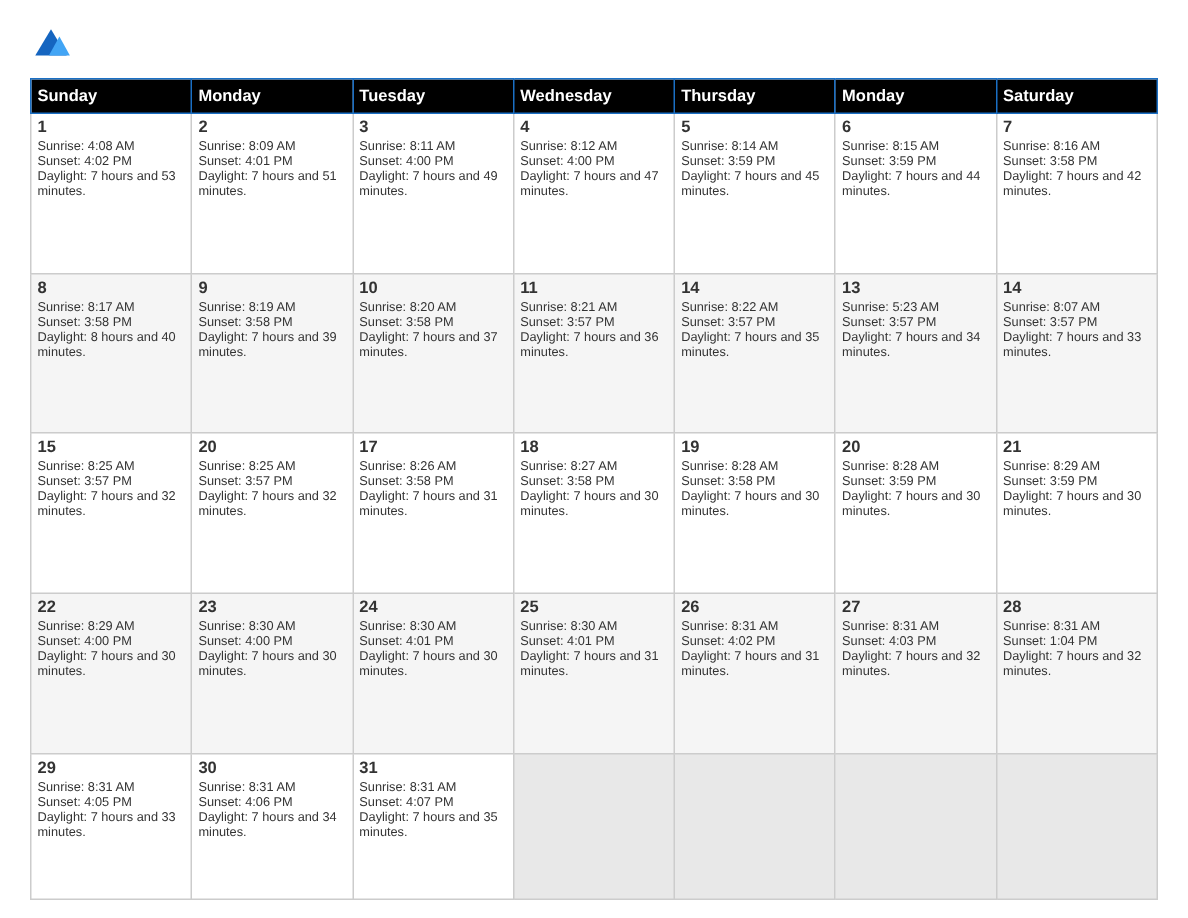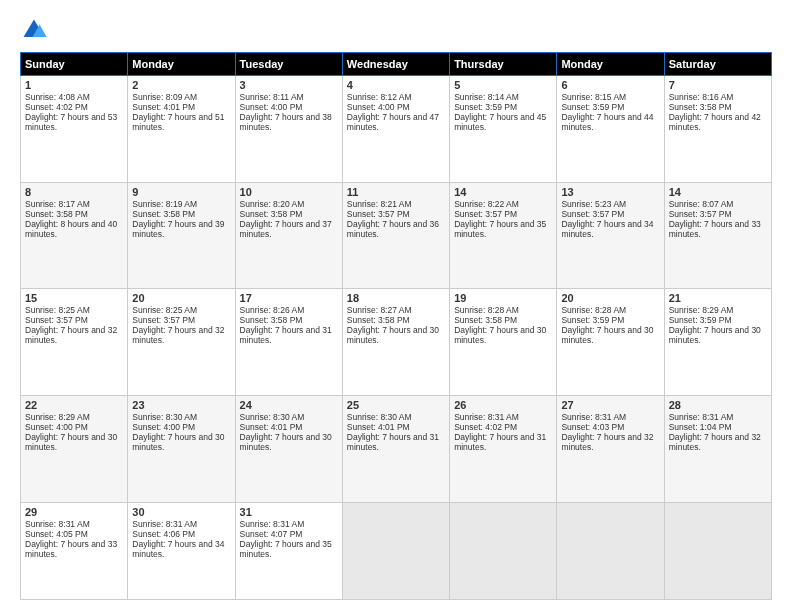--- a/index.html
+++ b/index.html
@@ -137,21 +137,21 @@
           <td>
         <span class="day-num">2</span>
         <span>Sunrise: 8:09 AM</span><br>
         <span>Sunset: 4:01 PM</span><br>
         <span>Daylight: 7 hours and 51 minutes.</span>
       </td>
           <td>
         <span class="day-num">3</span>
         <span>Sunrise: 8:11 AM</span><br>
         <span>Sunset: 4:00 PM</span><br>
-        <span>Daylight: 7 hours and 38 minutes.</span>
+        <span>Daylight: 7 hours and 49 minutes.</span>
       </td>
           <td>
         <span class="day-num">4</span>
         <span>Sunrise: 8:12 AM</span><br>
         <span>Sunset: 4:00 PM</span><br>
         <span>Daylight: 7 hours and 47 minutes.</span>
       </td>
           <td>
         <span class="day-num">5</span>
         <span>Sunrise: 8:14 AM</span><br>

